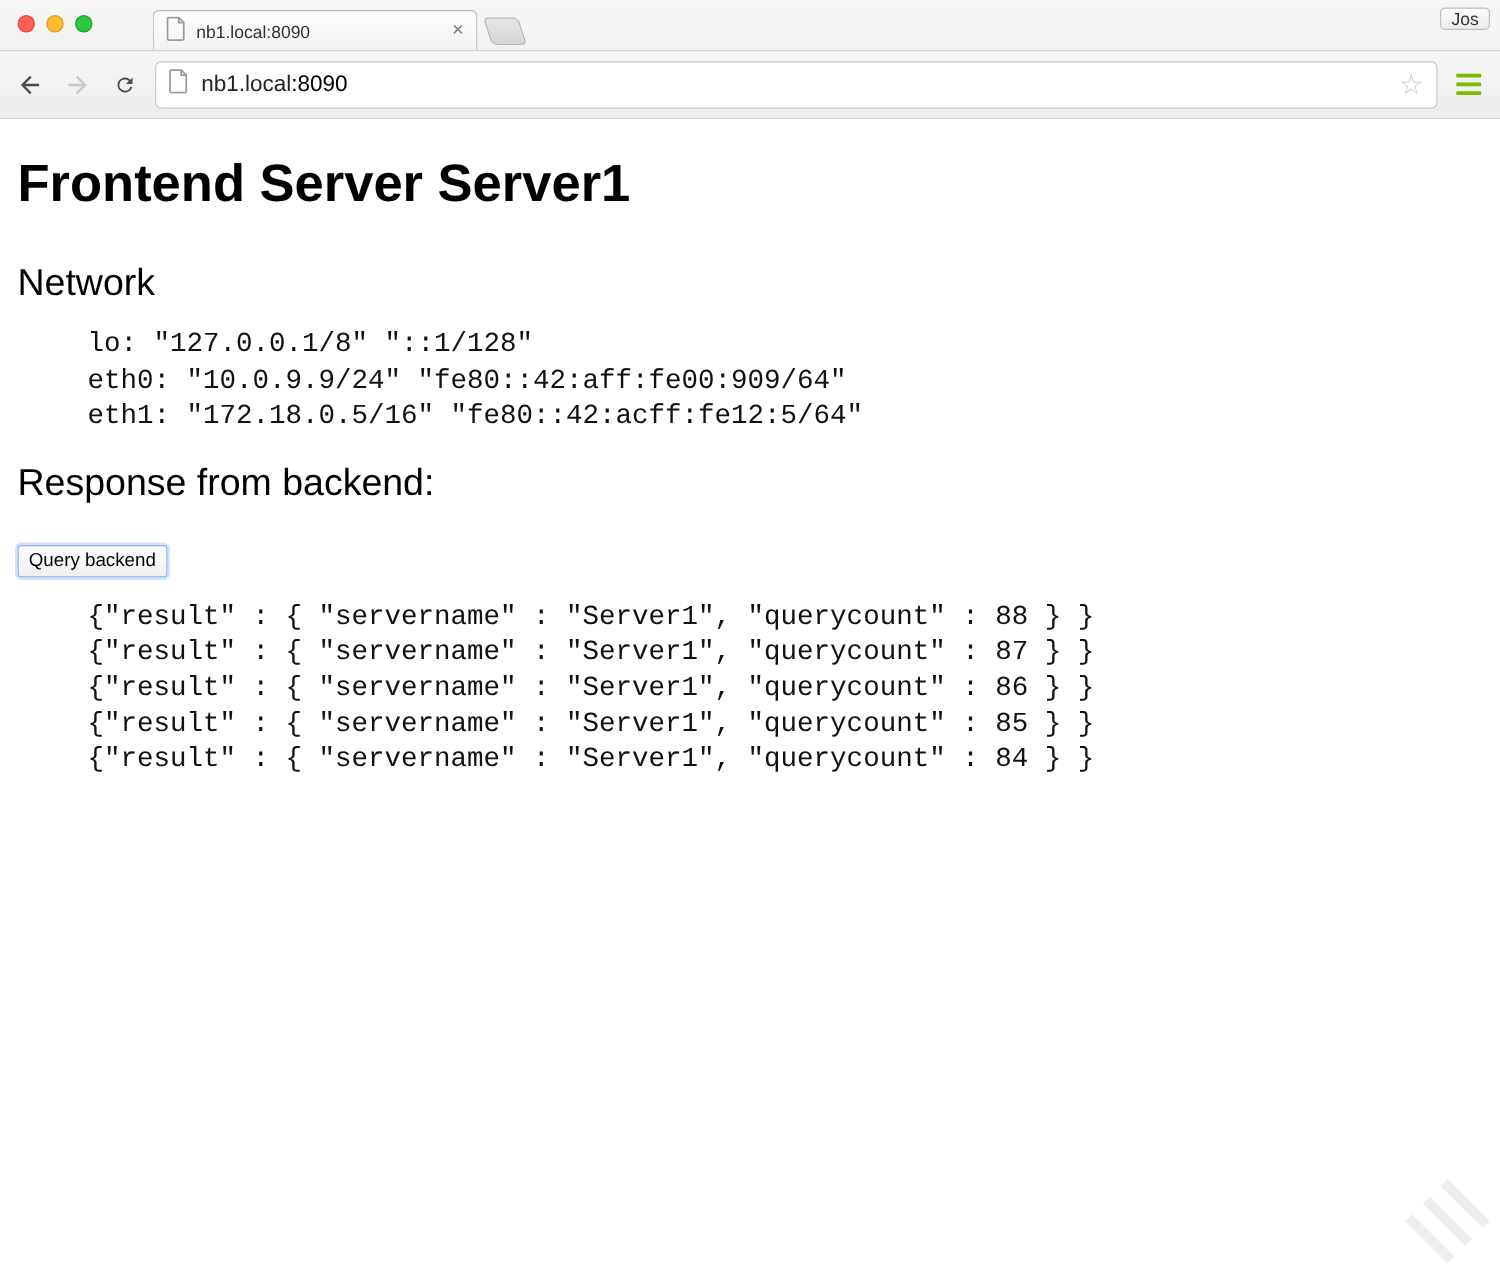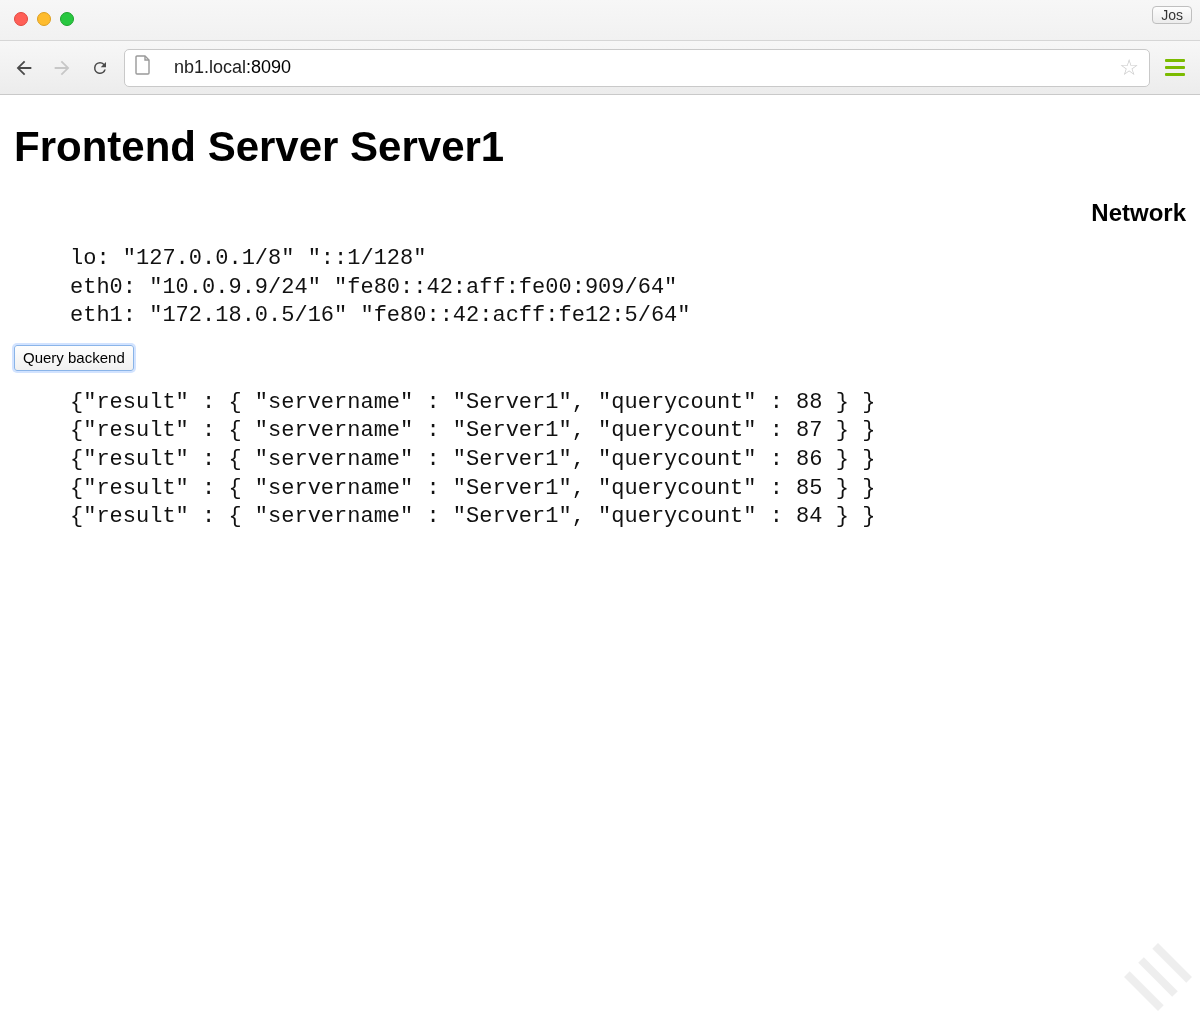--- a/index.html
+++ b/index.html
@@ -125,21 +125,21 @@
       border: 1px solid #c9c9c9;
       border-radius: 5px;
       display: flex;
       align-items: center;
       padding: 0 10px;
       font-size: 18px;
       color: #333;
       position: relative;
     }
     .omnibox .doc-icon { margin-right: 10px; color: #999; }
-    .omnibox .url-host { color: #222; margin-left: 13px; }
+    .omnibox .url-host { color: #222; }
     .omnibox .url-port { color: #000000; }
     .omnibox .star {
       position: absolute;
       right: 10px;
       color: #c9c9c9;
       font-size: 22px;
     }
     .menu-btn {
       width: 30px;
       display: flex;
@@ -156,27 +156,26 @@
     }
 
     
     .page {
       padding: 18px 14px;
       color: #000;
     }
     .page h1 {
       font-size: 42px;
       font-weight: 700;
-      margin: 10px 0 28px 0;
+      margin: 10px 0 39px 0;
     }
     .page h2 {
-      font-size: 24px;
-      font-weight: 700;
+      font-size: 30px;
+      font-weight: 400;
       margin: 22px 0 18px 0;
-      text-align: right;
     }
     .mono {
       font-family: "Menlo", "Consolas", "Courier New", monospace;
       font-size: 22px;
       line-height: 1.3;
       white-space: pre;
       color: #111;
     }
     .indent { padding-left: 56px; }
     .query-btn {
@@ -215,20 +214,33 @@
 </head>
 <body>
 
 <div class="chrome">
   <div class="titlebar">
     <div class="traffic-lights">
       <div class="dot red"></div>
       <div class="dot yellow"></div>
       <div class="dot green"></div>
     </div>
+    <div class="tabstrip">
+      <div class="tab">
+        <span class="doc-icon">
+          <svg class="doc-svg" viewBox="0 0 16 20">
+              <path fill="none" stroke="#999" stroke-width="1.4" d="M2 1h8l4 4v13a1 1 0 0 1-1 1H2a1 1 0 0 1-1-1V2a1 1 0 0 1 1-1z"></path>
+              <path fill="none" stroke="#999" stroke-width="1.4" d="M10 1v4h4"></path>
+            </svg>
+        </span>
+        <span class="title">nb1.local:8090</span>
+        <span class="close">×</span>
+      </div>
+      <div class="newtab"></div>
+    </div>
     <div class="user-switch">
       <span>Jos</span>
     </div>
   </div>
 
   <div class="toolbar">
     <div class="nav-btn">
       <svg width="22" height="22" viewBox="0 0 24 24">
           <path fill="#4a4a4a" d="M20 11H7.8l5.6-5.6L12 4l-8 8 8 8 1.4-1.4L7.8 13H20z"></path>
         </svg>
@@ -263,20 +275,21 @@
 </div>
 
 <div class="page">
   <h1>Frontend Server Server1</h1>
 
   <h2>Network</h2>
   <div class="mono indent" id="network-block">lo: "127.0.0.1/8" "::1/128"
 eth0: "10.0.9.9/24" "fe80::42:aff:fe00:909/64"
 eth1: "172.18.0.5/16" "fe80::42:acff:fe12:5/64"</div>
 
+  <h2>Response from backend:</h2>
   <button class="query-btn">Query backend</button>
   <div class="mono indent" id="response-block">{"result" : { "servername" : "Server1", "querycount" : 88 } }
 {"result" : { "servername" : "Server1", "querycount" : 87 } }
 {"result" : { "servername" : "Server1", "querycount" : 86 } }
 {"result" : { "servername" : "Server1", "querycount" : 85 } }
 {"result" : { "servername" : "Server1", "querycount" : 84 } }</div>
 </div>
 
 <div class="watermark">
   <div class="a"></div>

